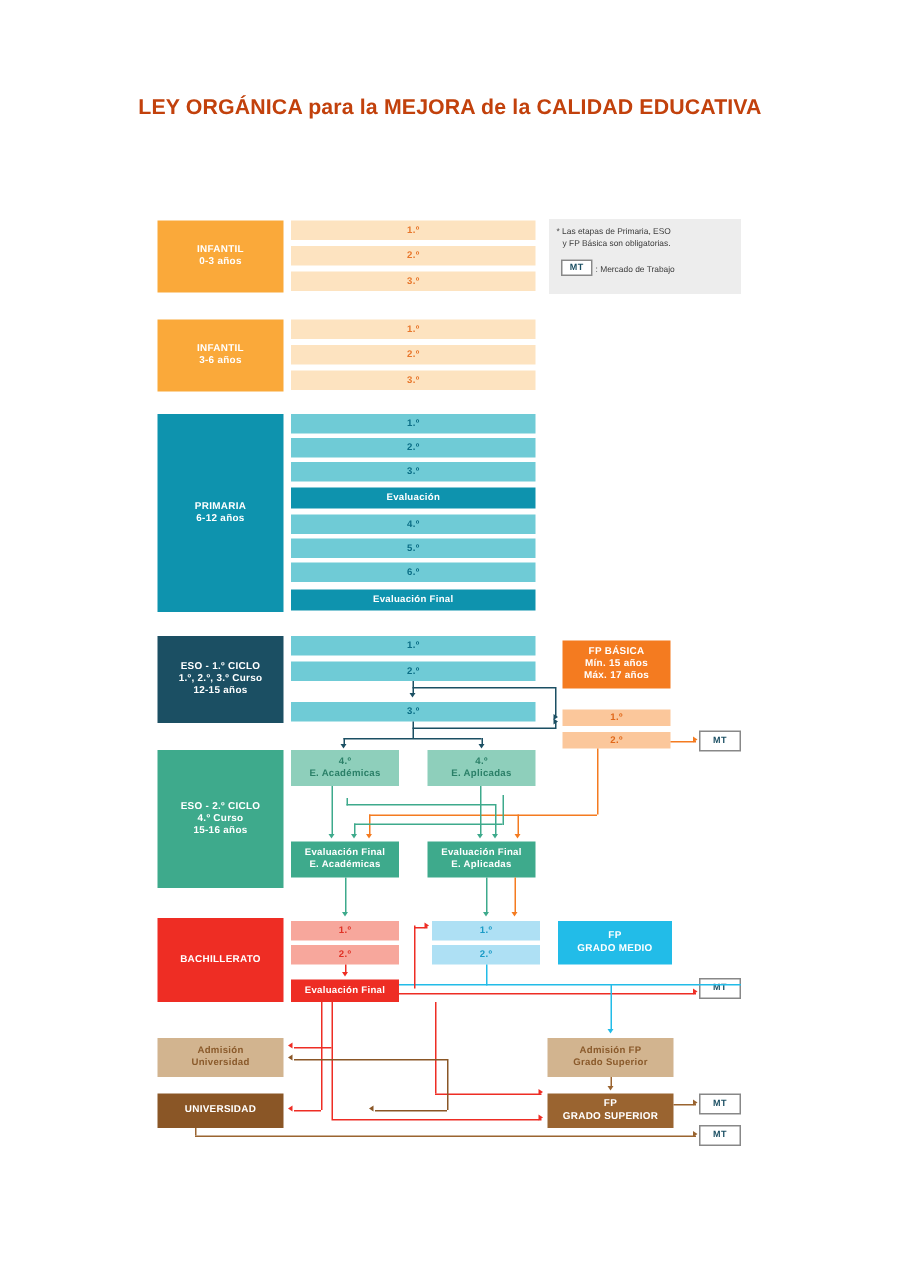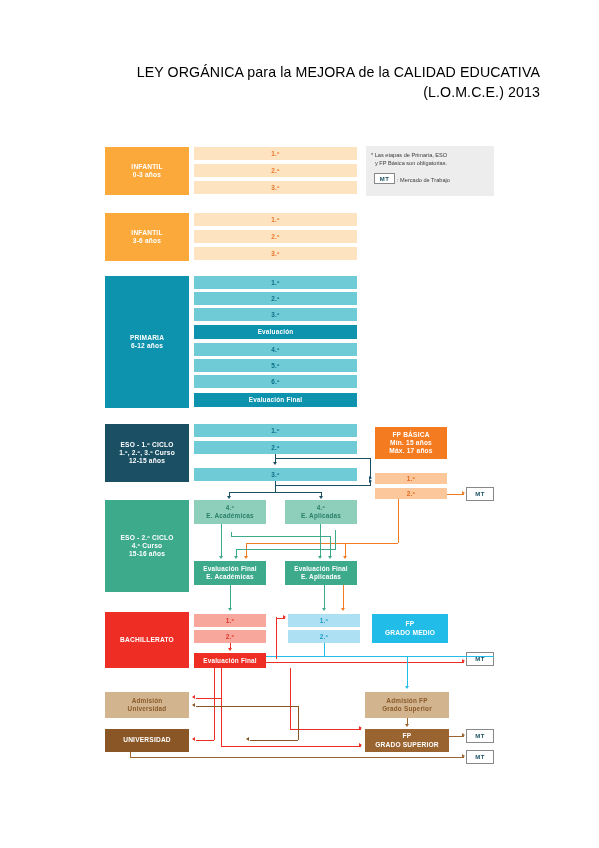--- a/index.html
+++ b/index.html
@@ -6,21 +6,21 @@
   body{
     width:599px;height:848px;background:#ffffff;
     font-family:"Liberation Sans", sans-serif;
     -webkit-font-smoothing:antialiased;
   }
   #page{position:relative;width:599px;height:848px;overflow:hidden;background:#fff;}
 
   
   .title{
     position:absolute;left:60px;top:62px;width:480px;
-    text-align:right;color:#000000;font-weight:normal;font-size:14.2px;
+    text-align:center;color:#c2410c;font-weight:bold;font-size:14.2px;
     line-height:20px;letter-spacing:.1px;
   }
 
   
   .blk{position:absolute;box-sizing:border-box;display:flex;align-items:center;
        justify-content:center;text-align:center;font-weight:bold;line-height:1.25;}
 
   
   .stage{font-size:6.6px;color:#ffffff;letter-spacing:.2px;flex-direction:column;}
 
@@ -71,21 +71,20 @@
   .ar-r{border-top:2.6px solid transparent;border-bottom:2.6px solid transparent;border-left-width:3.4px;border-left-style:solid;}
   .ar-l{border-top:2.6px solid transparent;border-bottom:2.6px solid transparent;border-right-width:3.4px;border-right-style:solid;}
 </style>
 </head>
 <body>
 
 <div id="page">
 
   <div class="title">
     <div>LEY ORGÁNICA para la MEJORA de la CALIDAD EDUCATIVA</div>
-    <div>(L.O.M.C.E.) 2013</div>
   </div>
 
   <div class="legend">
     <div class="ln l1">* Las etapas de Primaria, ESO</div>
     <div class="ln l2">y FP Básica son obligatorias.</div>
     <div class="mt" style="left:8px;top:27px;width:21px;height:11px;">
       <span>MT</span>
     </div>
     <div class="ln l3">: Mercado de Trabajo</div>
   </div>

